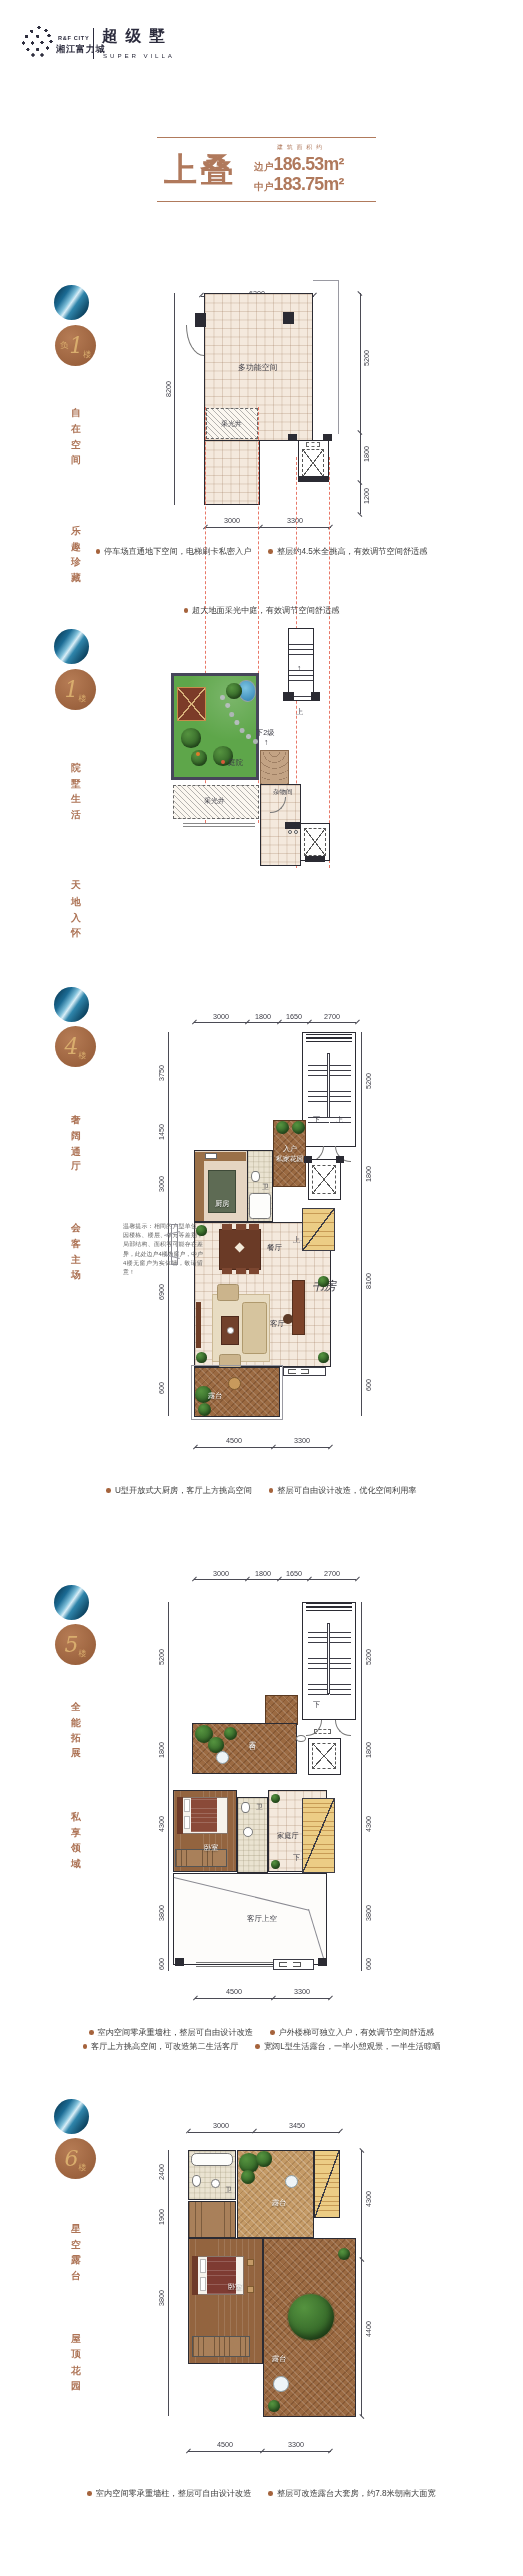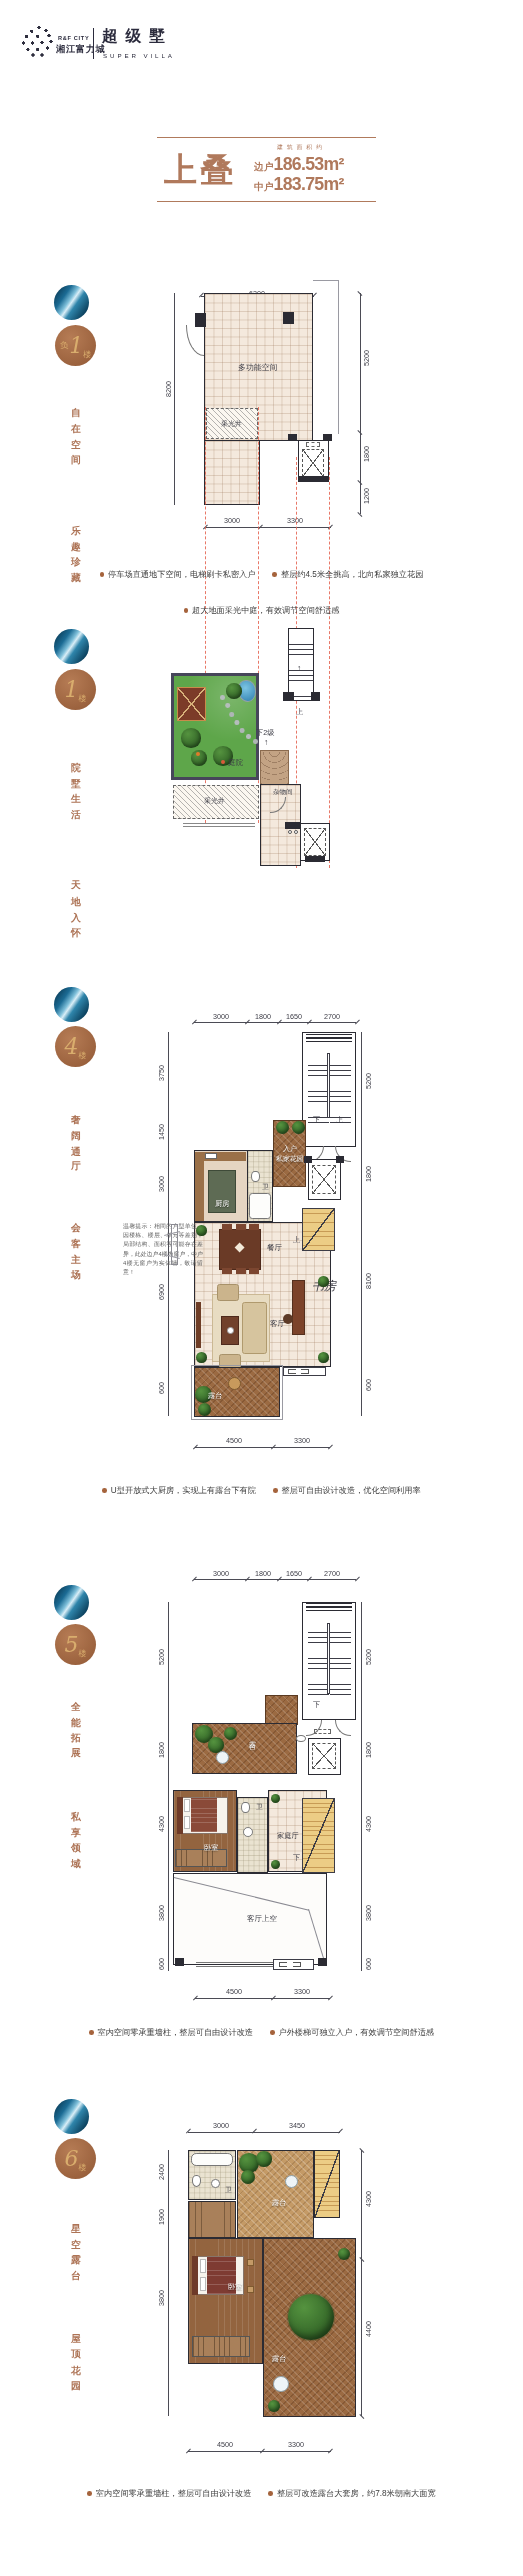--- a/index.html
+++ b/index.html
@@ -158,28 +158,28 @@
   <div class="abs xbox" style="left:302px;top:449px;width:22px;height:27.5px;"></div>
   <div class="abs dark" style="left:299px;top:476px;width:29px;height:5.2px;"></div>
   <div class="abs dark" style="left:288px;top:434px;width:9.2px;height:7.2px;"></div>
   <div class="abs dark" style="left:323px;top:434px;width:9.2px;height:7.2px;"></div>
 
   <div class="abs reddash" style="left:205px;top:407px;height:416px;"></div>
   <div class="abs reddash" style="left:258px;top:407px;height:416px;"></div>
   <div class="abs reddash" style="left:296px;top:457px;height:411px;"></div>
   <div class="abs reddash" style="left:329px;top:457px;height:411px;"></div>
 
-  <div class="brow" style="top:569px;">
+  <div class="brow" style="top:546px;">
     <div class="bullet">
         <span class="bdot"></span>
         <span>停车场直通地下空间，电梯刷卡私密入户</span>
       </div>
     <div class="bullet">
         <span class="bdot"></span>
-        <span>整层约4.5米全挑高，北向私家独立花园</span>
+        <span>整层约4.5米全挑高，有效调节空间舒适感</span>
       </div>
   </div>
   <div class="brow" style="top:566px;margin-top:39px;">
     <div class="bullet">
         <span class="bdot"></span>
         <span>超大地面采光中庭，有效调节空间舒适感</span>
       </div>
   </div>
 
   <div class="abs bblue" style="left:54px;top:629px;"></div>
@@ -332,21 +332,21 @@
   <div class="abs" style="left:301px;top:1369px;width:7.9px;height:4.6px;border:0.7px solid #555;border-left:none;"></div>
 
   <div class="abs note" style="left:123px;top:1222px;">温馨提示：相同的户型单位，因楼栋、楼层、单元等差别，局部结构、面积等可能存在差异，此处边户4楼为窗户，中户4楼无窗户为实体墙，敬请留意！</div>
   <div class="abs thin" style="left:171px;top:1224px;width:7.2px;height:41px;border-color:#8a8a92;"></div>
   <div class="abs" style="left:164px;top:1233px;width:15.7px;height:0.7px;background:#9a9aa2;transform:rotate(-14deg);"></div>
   <div class="abs" style="left:164px;top:1256px;width:15.7px;height:0.7px;background:#9a9aa2;transform:rotate(14deg);"></div>
 
   <div class="brow" style="top:1485px;">
     <div class="bullet">
         <span class="bdot"></span>
-        <span>U型开放式大厨房，实现上有露台下有院</span>
+        <span>U型开放式大厨房，客厅上方挑高空间</span>
       </div>
     <div class="bullet">
         <span class="bdot"></span>
         <span>整层可自由设计改造，优化空间利用率</span>
       </div>
   </div>
 
   <div class="abs bblue" style="left:54px;top:1585px;"></div>
   <div class="abs bbrown" style="left:55px;top:1624px;">
     <span class="bnum">5</span>
@@ -438,20 +438,30 @@
   <div class="brow" style="top:2027px;">
     <div class="bullet">
         <span class="bdot"></span>
         <span>室内空间零承重墙柱，整层可自由设计改造</span>
       </div>
     <div class="bullet">
         <span class="bdot"></span>
         <span>户外楼梯可独立入户，有效调节空间舒适感</span>
       </div>
   </div>
+  <div class="brow" style="top:2041px;">
+    <div class="bullet">
+        <span class="bdot"></span>
+        <span>客厅上方挑高空间，可改造第二生活客厅</span>
+      </div>
+    <div class="bullet">
+        <span class="bdot"></span>
+        <span>宽阔L型生活露台，一半小憩观景，一半生活晾晒</span>
+      </div>
+  </div>
 
   <div class="abs bblue" style="left:54px;top:2099px;"></div>
   <div class="abs bbrown" style="left:55px;top:2138px;">
     <span class="bnum">6</span>
     <span class="bsuf">楼</span>
   </div>
   <div class="abs vtext" style="left:69px;top:2215px;">星空露台</div>
   <div class="abs vtext" style="left:69px;top:2326px;">屋顶花园</div>
 
   <div class="abs dimlh" style="left:188px;top:2132px;width:152px;"></div>

